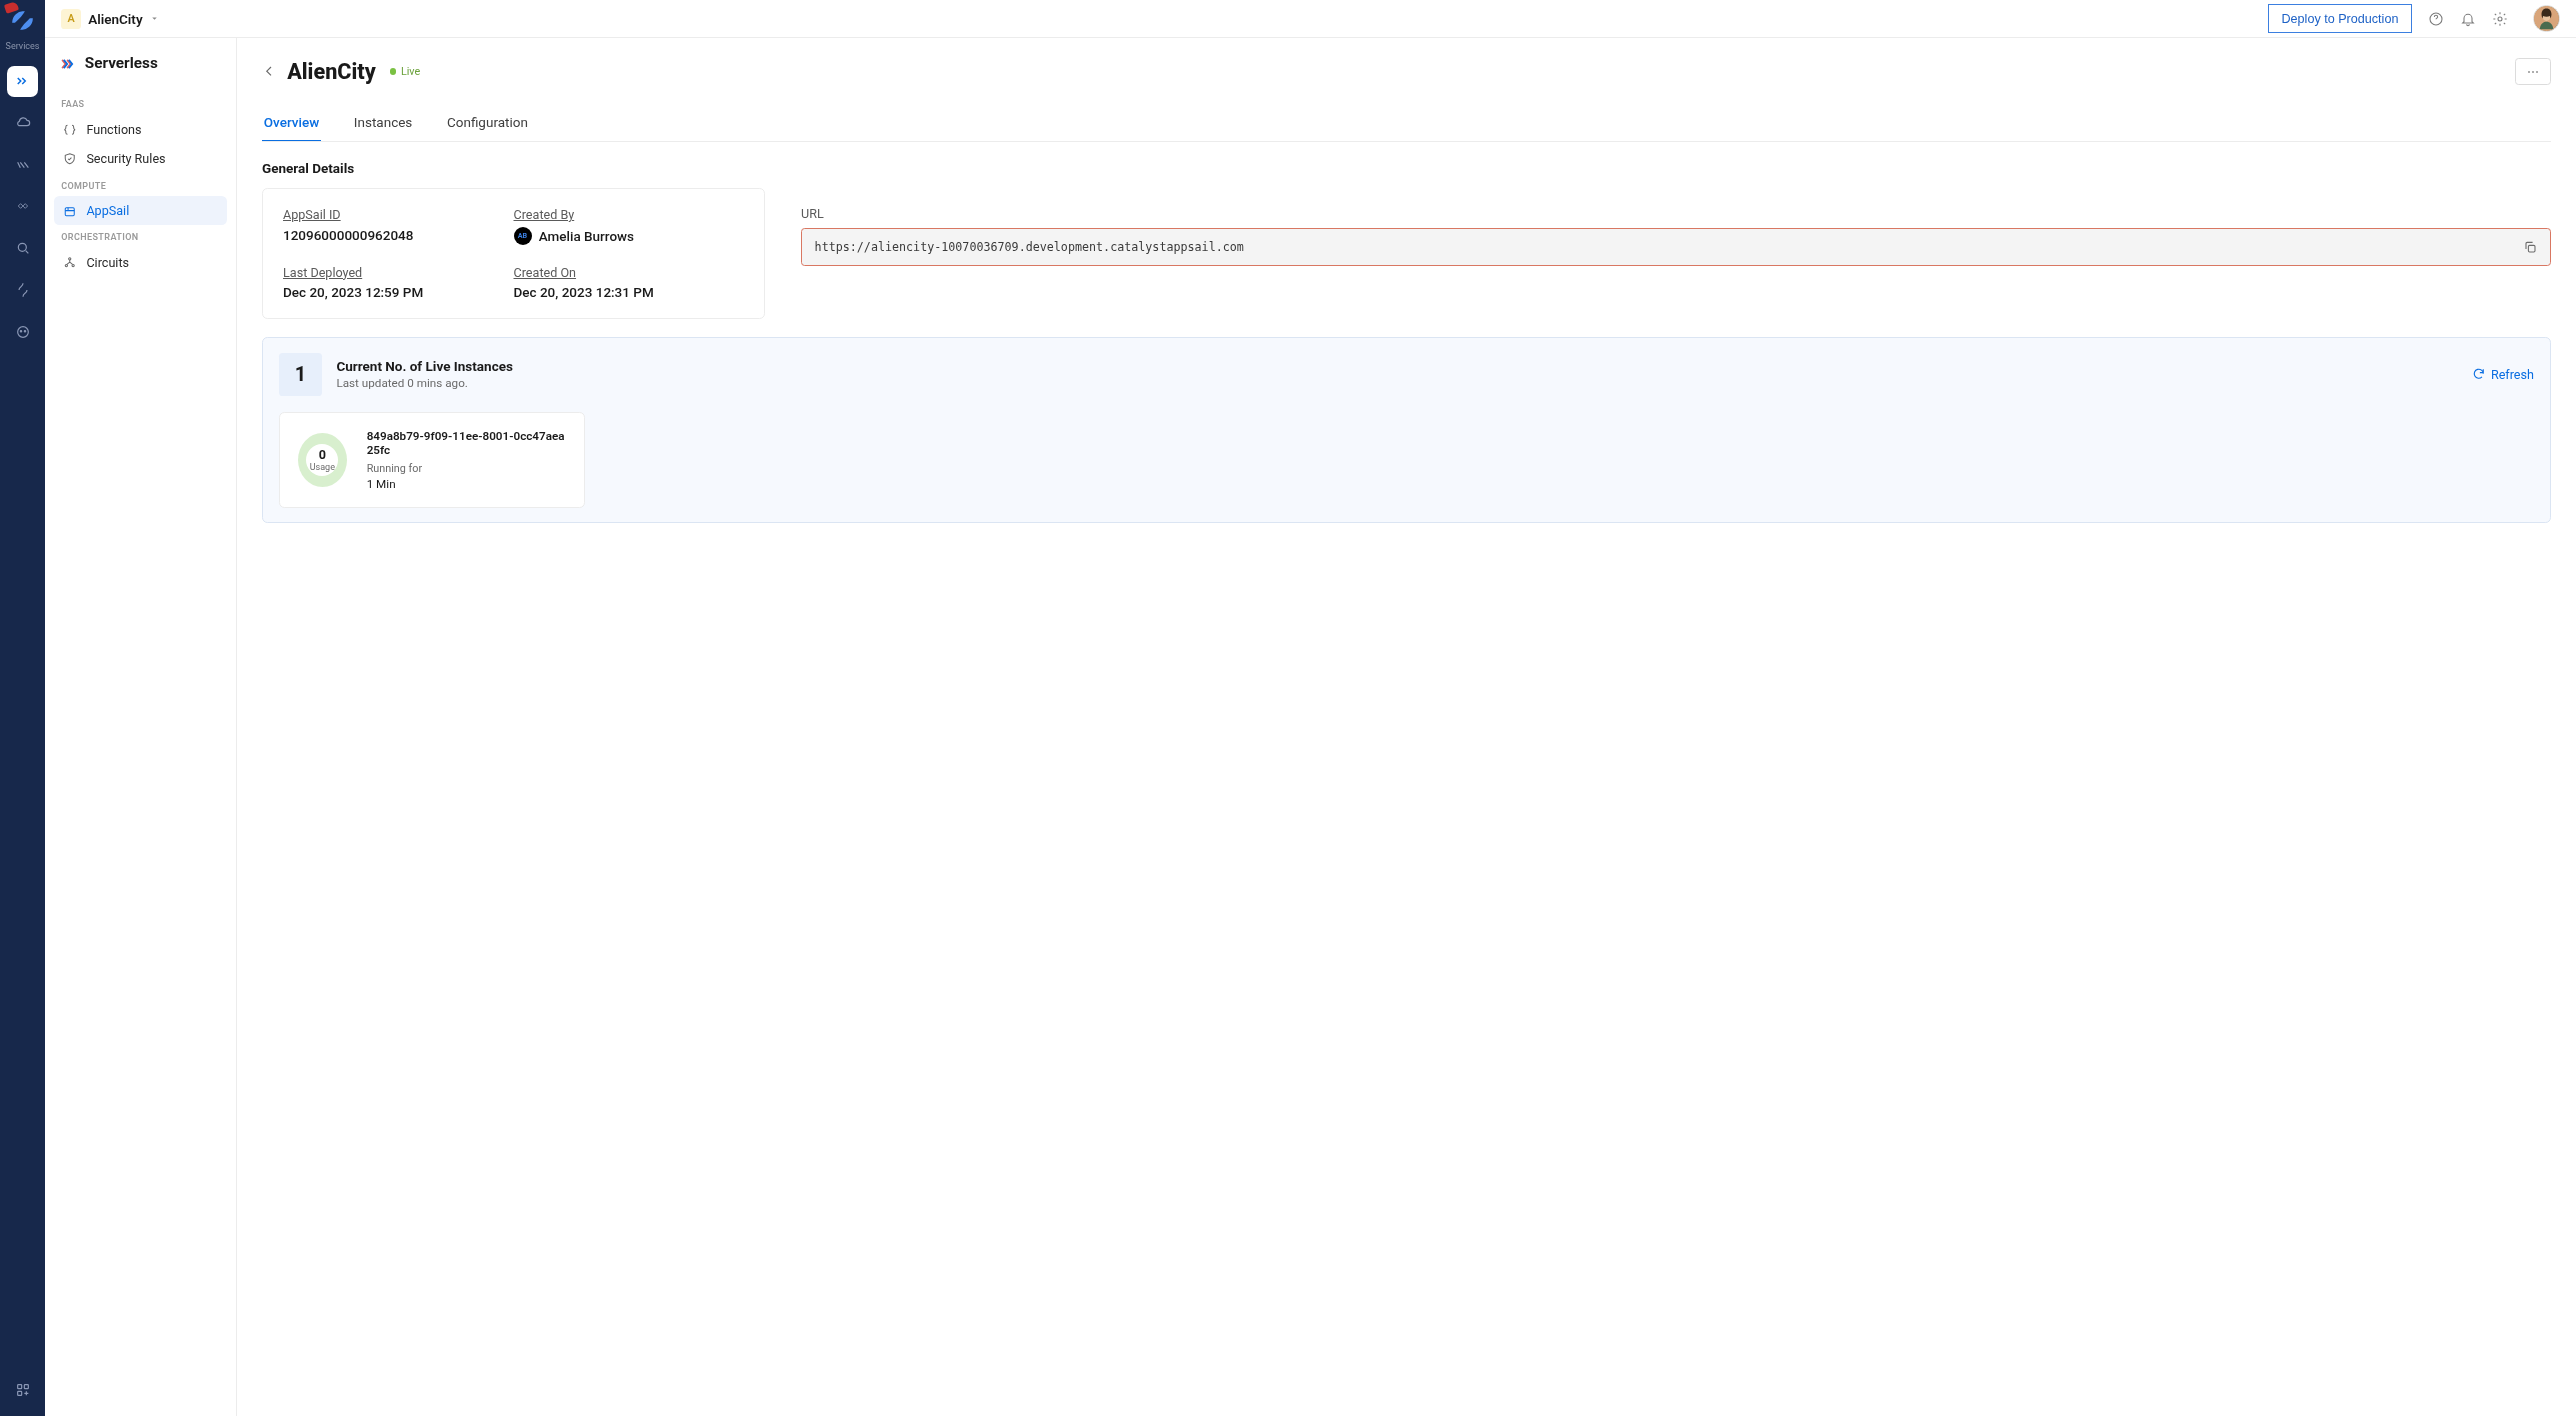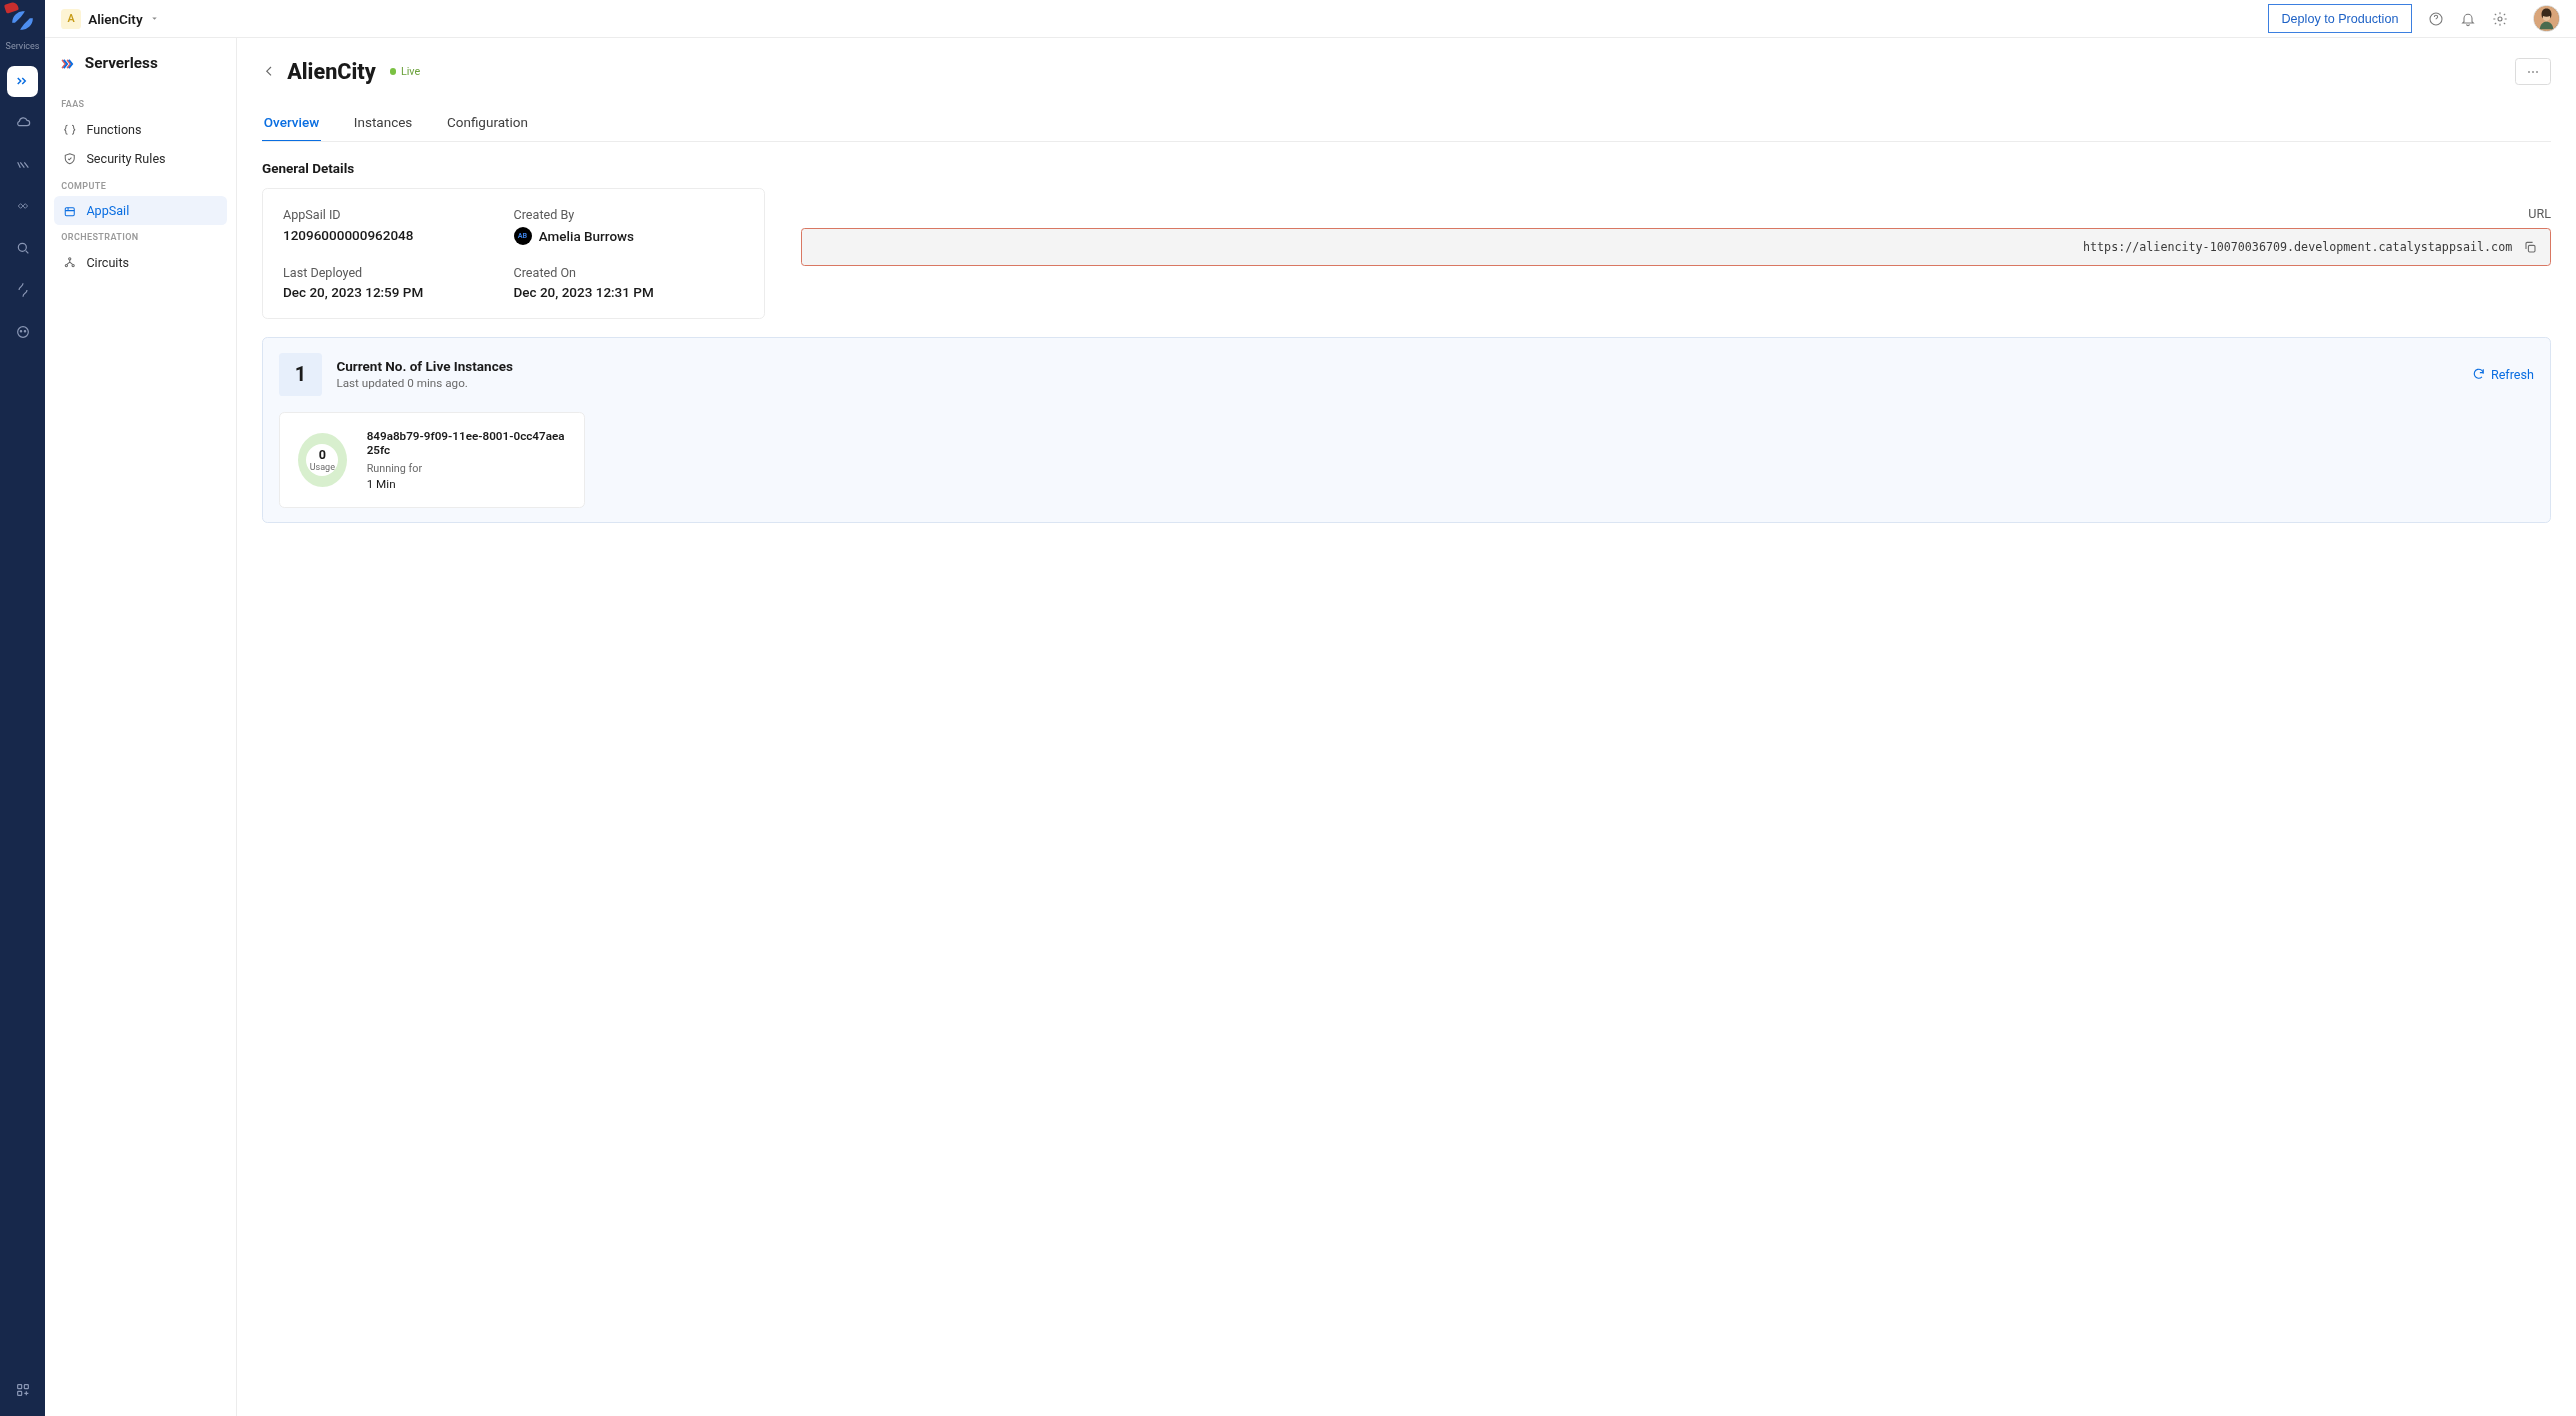--- a/index.html
+++ b/index.html
@@ -56,26 +56,26 @@
 .tabs { display: flex; gap: 31px; margin-top: 21.6px; border-bottom: 0.9px solid #ececec; }
 .tab { padding: 7.2px 1.8px 10.8px; color: #404040; font-size: 13.5px; cursor: pointer; position: relative; }
 .tab.active { color: #0a6ee1; font-weight: 500; }
 .tab.active::after { content: ""; position: absolute; left: 0; right: 0; bottom: -0.9px; height: 1.8px; background: #0a6ee1; }
 
 .sect-title { font-weight: 700; font-size: 13.5px; margin: 18px 0 12.6px; }
 
 .details-row { display: flex; gap: 36px; }
 .card { border: 0.9px solid #ececec; border-radius: 5.4px; padding: 18px 20px; }
 .card.details { flex: 0 0 503px; display: grid; grid-template-columns: 1fr 1fr; row-gap: 20px; }
-.det-label { font-size: 12.6px; color: #5a5a5a; margin-bottom: 4.5px; }
+.det-label { font-size: 12.6px; color: #5a5a5a; margin-bottom: 4.5px; text-decoration: underline; }
 .det-val { font-size: 13.5px; font-weight: 500; }
 .det-with-avatar { display: flex; align-items: center; gap: 7.2px; }
 .mini-avatar { width: 18px; height: 18px; border-radius: 50%; background: #000000; color: #3b7fe0; font-size: 7.2px; font-weight: 700; display: flex; align-items: center; justify-content: center; }
 
-.url-block { flex: 1; text-align: right; }
+.url-block { flex: 1; }
 .url-label { font-size: 12.6px; color: #5a5a5a; margin-bottom: 7.2px; }
 .url-box { border: 1.8px solid #d97762; background: #f4f4f4; border-radius: 3.6px; padding: 10.8px 12.6px; display: flex; align-items: center; gap: 10.8px; }
 .url-text { font-family: ui-monospace, Menlo, Consolas, monospace; font-size: 11.7px; color: #3a3a3a; flex: 1; }
 .copy-ico { color: #6a6a6a; cursor: pointer; }
 
 .inst-card { border: 0.9px solid #dbe5f3; background: #f6f9fe; border-radius: 5.4px; margin-top: 18px; padding: 14.4px 16px; }
 .inst-head { display: flex; align-items: center; gap: 14.4px; }
 .inst-count { width: 43px; height: 43px; background: #e7effb; border-radius: 3.6px; display: flex; align-items: center; justify-content: center; font-size: 20px; font-weight: 700; }
 .inst-title { font-weight: 700; font-size: 13.5px; }
 .inst-sub { font-size: 11.7px; color: #6a6a6a; margin-top: 1.8px; }

